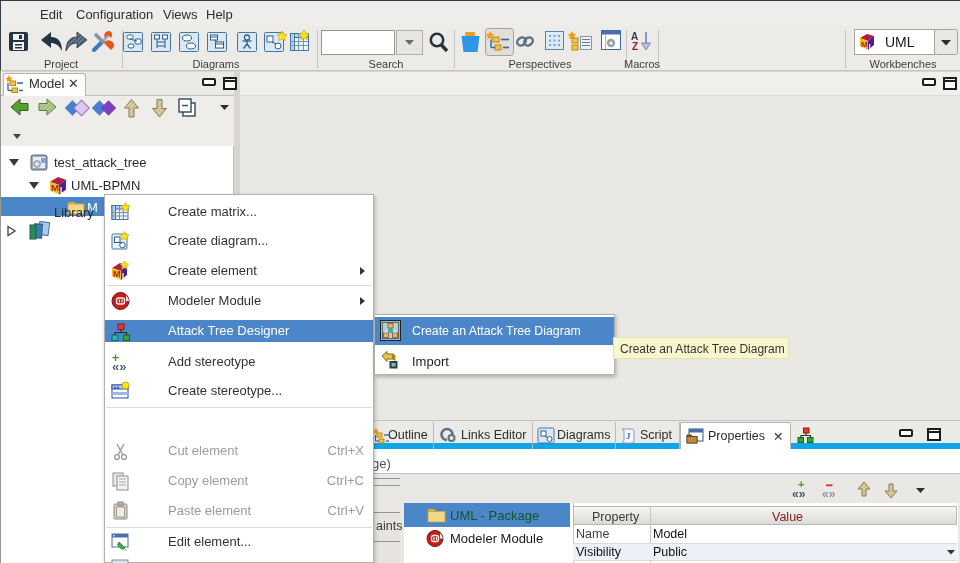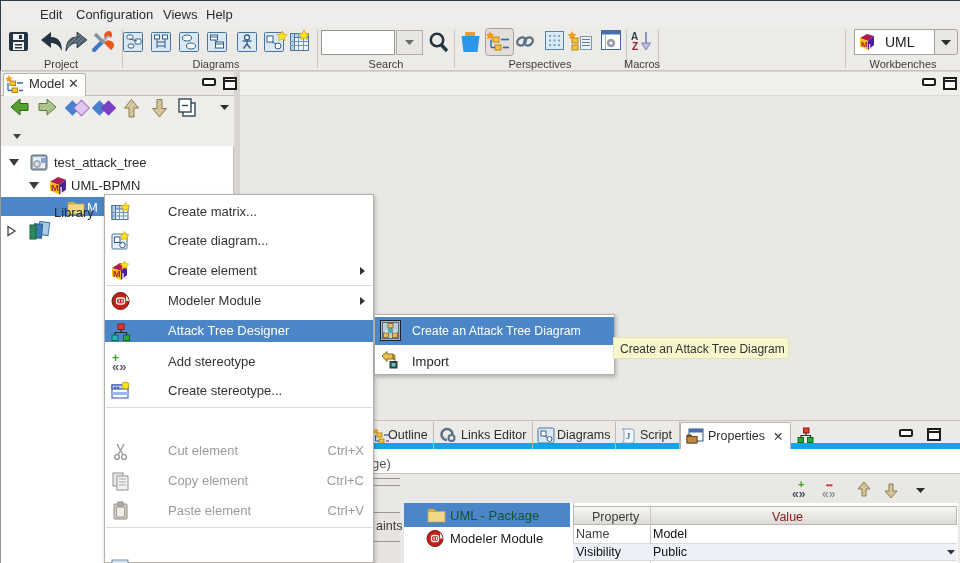--- a/index.html
+++ b/index.html
@@ -578,20 +578,30 @@
   <div class="cmi" style="top:302px;color:#9b9b9b;">
     <svg class="ic" viewBox="0 0 20 20">
       <rect x="3" y="3" width="13" height="15" rx="1" fill="#d8d2c8" stroke="#8a8a8a"></rect>
       <rect x="7" y="1" width="5" height="4" fill="#b8b2a8" stroke="#8a8a8a"></rect>
       <rect x="5.5" y="6" width="8" height="10" fill="#efece6" stroke="#a09a90"></rect>
     </svg>
     <span class="t">Paste element</span>
       <span class="k">Ctrl+V</span>
   </div>
   <div class="csep" style="top:331.5px;"></div>
+  <div class="cmi" style="top:333px;">
+    <svg class="ic" viewBox="0 0 20 20">
+      <rect x="1" y="2" width="16" height="13" fill="#ffffff" stroke="#4a6fae"></rect>
+      <rect x="1" y="2" width="16" height="3.5" fill="#4a6fae"></rect>
+      <circle cx="3" cy="3.8" r="0.8" fill="#fff"></circle>
+      <path d="M 8 10 L 14 16 L 11 17.5 L 6.5 13 Z" fill="#3fae4a" stroke="#1d7a28" stroke-width="0.8"></path>
+      <path d="M 14 16 L 16.5 18.5 L 13.5 18.5 Z" fill="#e8c558"></path>
+    </svg>
+    <span class="t">Edit element...</span>
+  </div>
   <div class="cmi" style="top:362px;height:6px;overflow:hidden;">
     <svg class="ic" style="top:2px;" viewBox="0 0 20 20">
         <rect x="1" y="1" width="16" height="18" fill="#d8e4ee" stroke="#7a92a8"></rect>
       </svg>
   </div>
 </div>
 
 <div class="a" id="submenu">
   <div class="a" style="left:0;top:2px;width:239px;height:28px;background:#4a86c8;"></div>
   <svg class="a" style="left:5px;top:5px;" width="21" height="21" viewBox="0 0 21 21">

